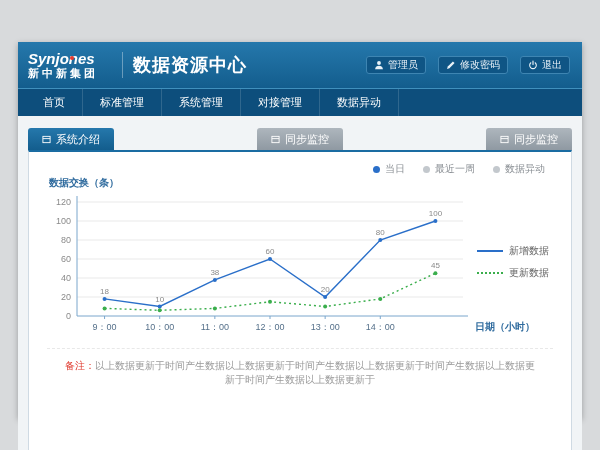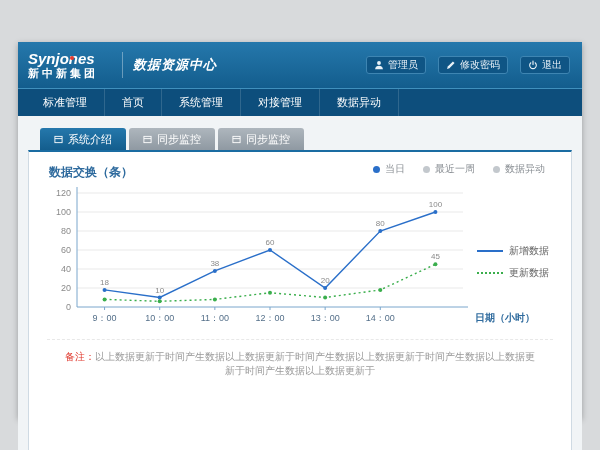--- a/index.html
+++ b/index.html
@@ -19,21 +19,21 @@
   .hdr {
     height: 46px; flex: 0 0 46px;
     background: linear-gradient(#2578ac, #135d8d);
     display: flex; align-items: center; position: relative;
   }
   .logo { padding-left: 10px; color: #fff; position: relative; width: 102px; }
   .logo-main { font-size: 15px; font-style: italic; font-weight: bold; line-height: 16px; }
   .logo-dot { position: absolute; left: 52px; top: 5px; width: 4px; height: 4px; border-radius: 50%; background: #e8392e; }
   .logo-sub { font-size: 11px; font-weight: bold; letter-spacing: 3px; line-height: 13px; }
   .hdr-sep { width: 1px; height: 26px; background: rgba(255,255,255,.35); margin: 0 10px 0 2px; }
-  .app-title { color: #fff; font-size: 13px; font-weight: bold; letter-spacing: 1px; font-style: italic; }
+  .app-title { color: #fff; font-size: 18px; font-weight: bold; letter-spacing: 1px; }
   .hdr-actions { margin-left: auto; display: flex; gap: 12px; padding-right: 12px; }
   .hbtn {
     display: flex; align-items: center; gap: 4px;
     background: #0f5585; border: 1px solid #3e85b2; border-radius: 3px;
     color: #e8f1f7; font-size: 10px; padding: 2px 7px; cursor: pointer;
     font-family: inherit; line-height: 12px;
   }
   .hbtn .hicon { display: inline-flex; }
   .hbtn .hicon svg { width: 10px; height: 10px; display: block; }
   
@@ -41,37 +41,37 @@
     height: 28px; flex: 0 0 28px;
     background: #0d4e7c; border-top: 1px solid #4090bd;
     display: flex; padding-left: 8px;
   }
   .nav-item {
     color: #fff; font-size: 11px; line-height: 27px; padding: 0 17px;
     border-right: 1px solid rgba(255,255,255,.14); cursor: pointer; white-space: nowrap;
   }
   
   .content { flex: 1; background: #f1f4f6; padding: 12px 10px 0; }
-  .tabs { display: flex; gap: 3px; margin-left: 12px; }
+  .tabs { display: flex; gap: 16px; margin-left: 0; justify-content: space-between; }
   .tab {
     display: flex; align-items: center; gap: 5px; font-size: 11px; color: #fff;
     padding: 0 14px; height: 22px; border-radius: 3px 3px 0 0; cursor: pointer;
     background: linear-gradient(#aeb6bd, #8f99a2);
   }
   .tab.active { background: linear-gradient(#2578ac, #135d8d); }
   .tab .ticon { display: inline-flex; }
   .tab .ticon svg { width: 9px; height: 9px; display: block; }
   .panel {
     background: #fff; border: 1px solid #cfdae3; border-top: 2px solid #1a6ca2;
     height: 308px; position: relative; padding: 8px 12px 0;
   }
   .filter-legend { position: absolute; top: 10px; right: 26px; display: flex; gap: 18px; }
   .fl-item { display: flex; align-items: center; gap: 5px; font-size: 10px; color: #8a8f94; cursor: pointer; }
   .fl-dot { width: 7px; height: 7px; border-radius: 50%; display: inline-block; }
-  .ylabel { font-size: 12px; font-weight: bold; color: #2f6b9e; margin: 4px 0 0 8px; font-family: Liberation Serif, serif; }
+  .ylabel { font-size: 10px; font-weight: bold; color: #2f6b9e; margin: 16px 0 0 8px; font-family: Liberation Serif, serif; }
   .chart-row { margin-top: 0; }
   #chart { display: block; margin-left: 2px; }
   #chart text { font-family: "Liberation Sans", "DejaVu Sans", sans-serif; }
   .series-legend { position: absolute; right: 22px; top: 92px; display: flex; flex-direction: column; gap: 8px; }
   .sl-item { display: flex; align-items: center; gap: 6px; font-size: 10px; color: #666; }
   .sl-line { width: 26px; height: 0; border-top: 2px solid; display: inline-block; }
   .sl-line.dotted { border-top-style: dotted; }
   .note {
     margin: 6px 6px 4px; padding: 10px 16px 0; border-top: 1px dashed #e8e8e8;
     font-size: 10px; text-align: center; line-height: 14px;
@@ -116,22 +116,22 @@
               <path d="M6 1.2v4.2" stroke="currentColor" stroke-width="1.4" fill="none" stroke-linecap="round"></path>
               <path d="M3.4 3.3a4 4 0 1 0 5.2 0" stroke="currentColor" stroke-width="1.3" fill="none" stroke-linecap="round"></path>
             </svg>
           </span>
           <span>退出</span>
         </button>
       </div>
   </header>
 
   <nav class="nav" id="nav">
+      <div class="nav-item">首页</div>
       <div class="nav-item">标准管理</div>
-      <div class="nav-item">首页</div>
       <div class="nav-item">系统管理</div>
       <div class="nav-item">对接管理</div>
       <div class="nav-item">数据异动</div>
     </nav>
 
   <div class="content">
     <div class="tabs" id="tabs">
         <div class="tab active">
           <span class="ticon">
             <svg viewBox="0 0 10 10">

